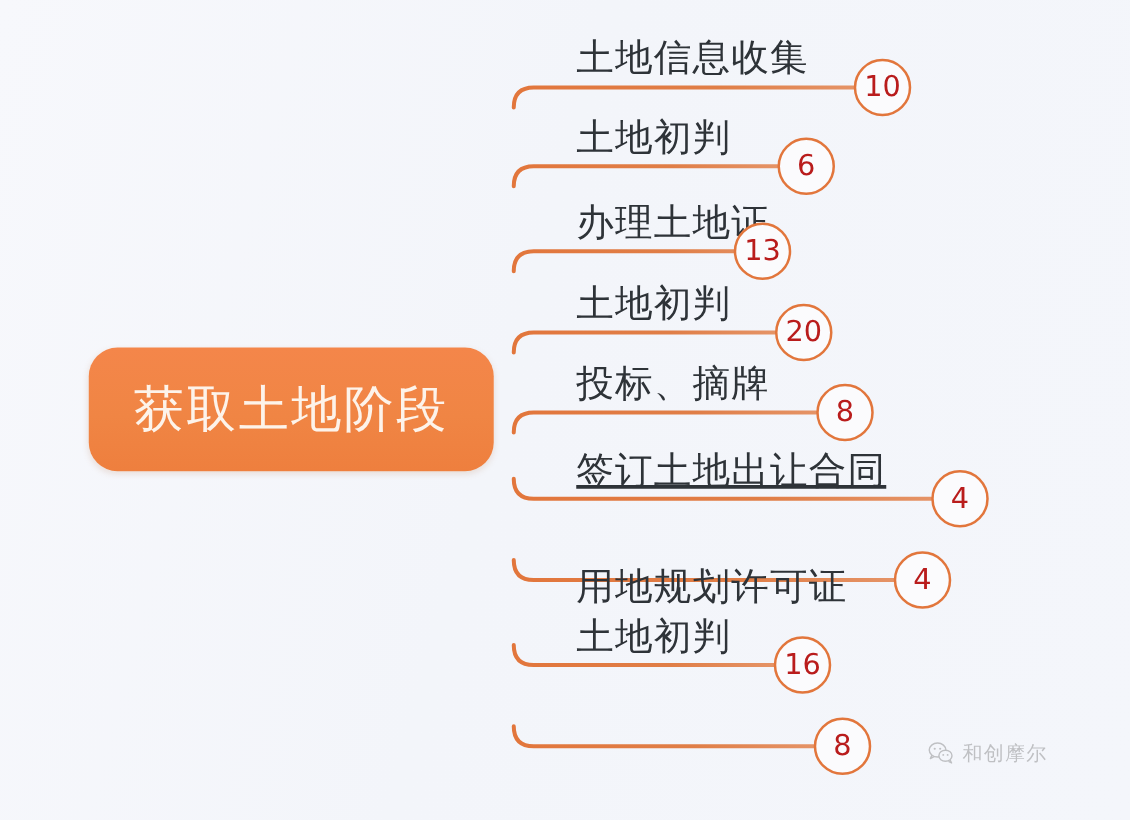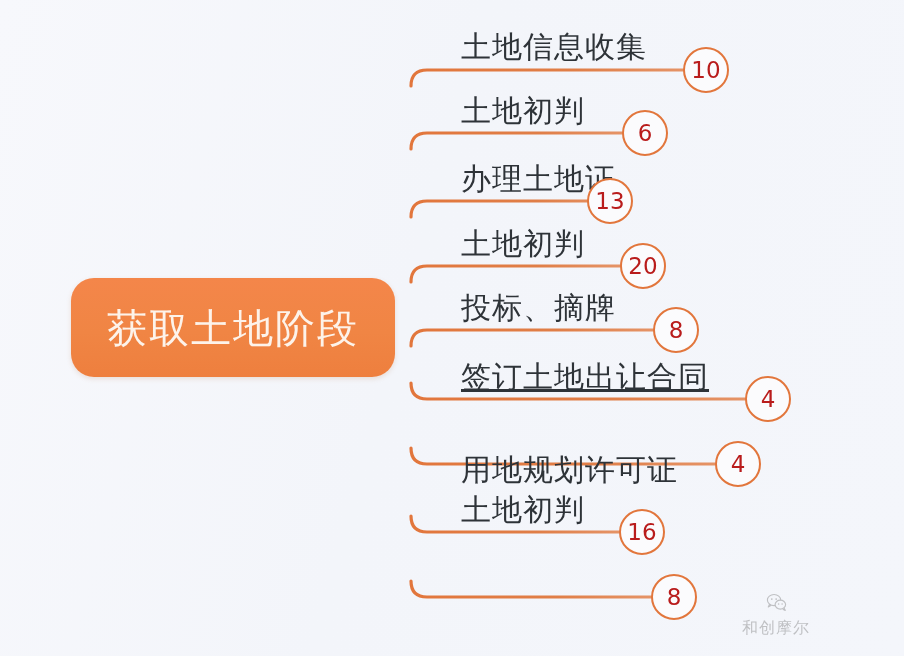--- a/index.html
+++ b/index.html
@@ -83,21 +83,20 @@
   }
   
   .watermark {
     position: absolute;
     left: 742px;
     top: 592px;
     display: flex;
     align-items: center;
     gap: 7px;
     opacity: 0.38;
-    flex-direction: column;
   }
   .wm-icon {
     width: 21px;
     height: 21px;
     position: relative;
   }
   .wm-text {
     color: #6b6b6b;
     font-size: 16px;
     line-height: 1;

